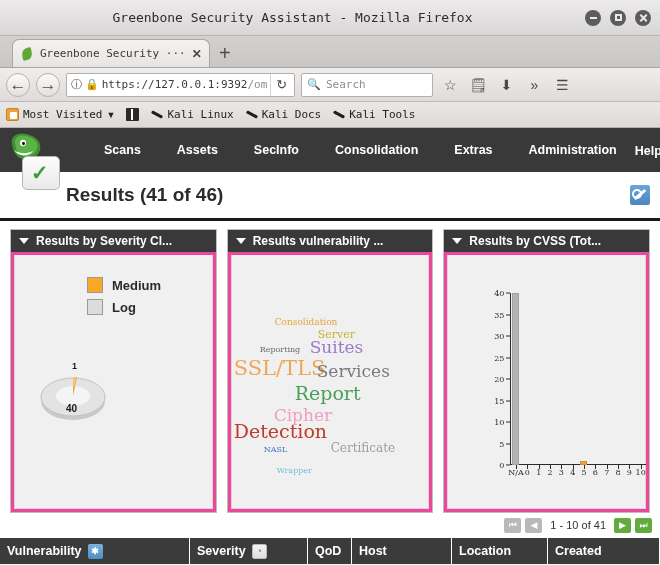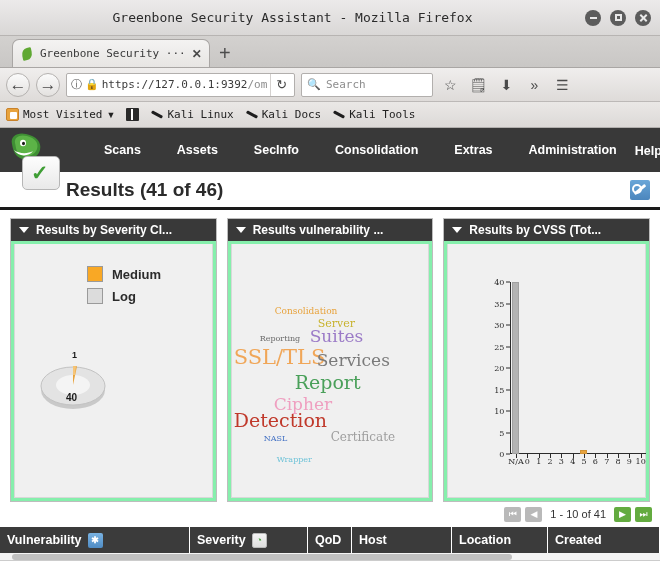--- a/index.html
+++ b/index.html
@@ -181,21 +181,21 @@
   .gsa-menu a {
     color:#fff; font-size: 12.5px; font-weight: bold;
     padding: 0 18px; text-decoration:none; white-space:nowrap;
   }
   .gsa-help { margin-left: auto; margin-right: 12px; }
   .gsa-help a {
     color:#fff; font-size:12.5px; font-weight:bold; text-decoration:none;
   }
 
   .gsa-titlerow {
-    height: 38px; background:#fff;
+    height: 49px; background:#fff;
     border-bottom: 3px solid #1a1a1a;
     display:flex; align-items:center;
     padding-left: 66px; padding-right: 10px;
     position: relative;
   }
   .gsa-pagetitle {
     font-size: 19px; font-weight: bold; color:#2b2b2b;
   }
   .gsa-tool {
     margin-left:auto; width:20px;height:20px;
@@ -213,21 +213,21 @@
 
   
   .dash {
     background:#fff; padding: 8px 10px 0 10px;
     display:flex; gap: 10px;
     height: 292px;
   }
   .panel {
     flex: 1 1 0; min-width:0;
     border: 1px solid #bdbdbd;
-    background:#86efac;
+    background:#ec4899;
     display:flex; flex-direction:column;
   }
   .panel-head {
     height: 22px; background:#393939;
     display:flex; align-items:center; gap:7px;
     padding: 0 8px;
   }
   .panel-caret {
     width:0;height:0;border-left:5px solid transparent;
     border-right:5px solid transparent;border-top:6px solid #fff;

